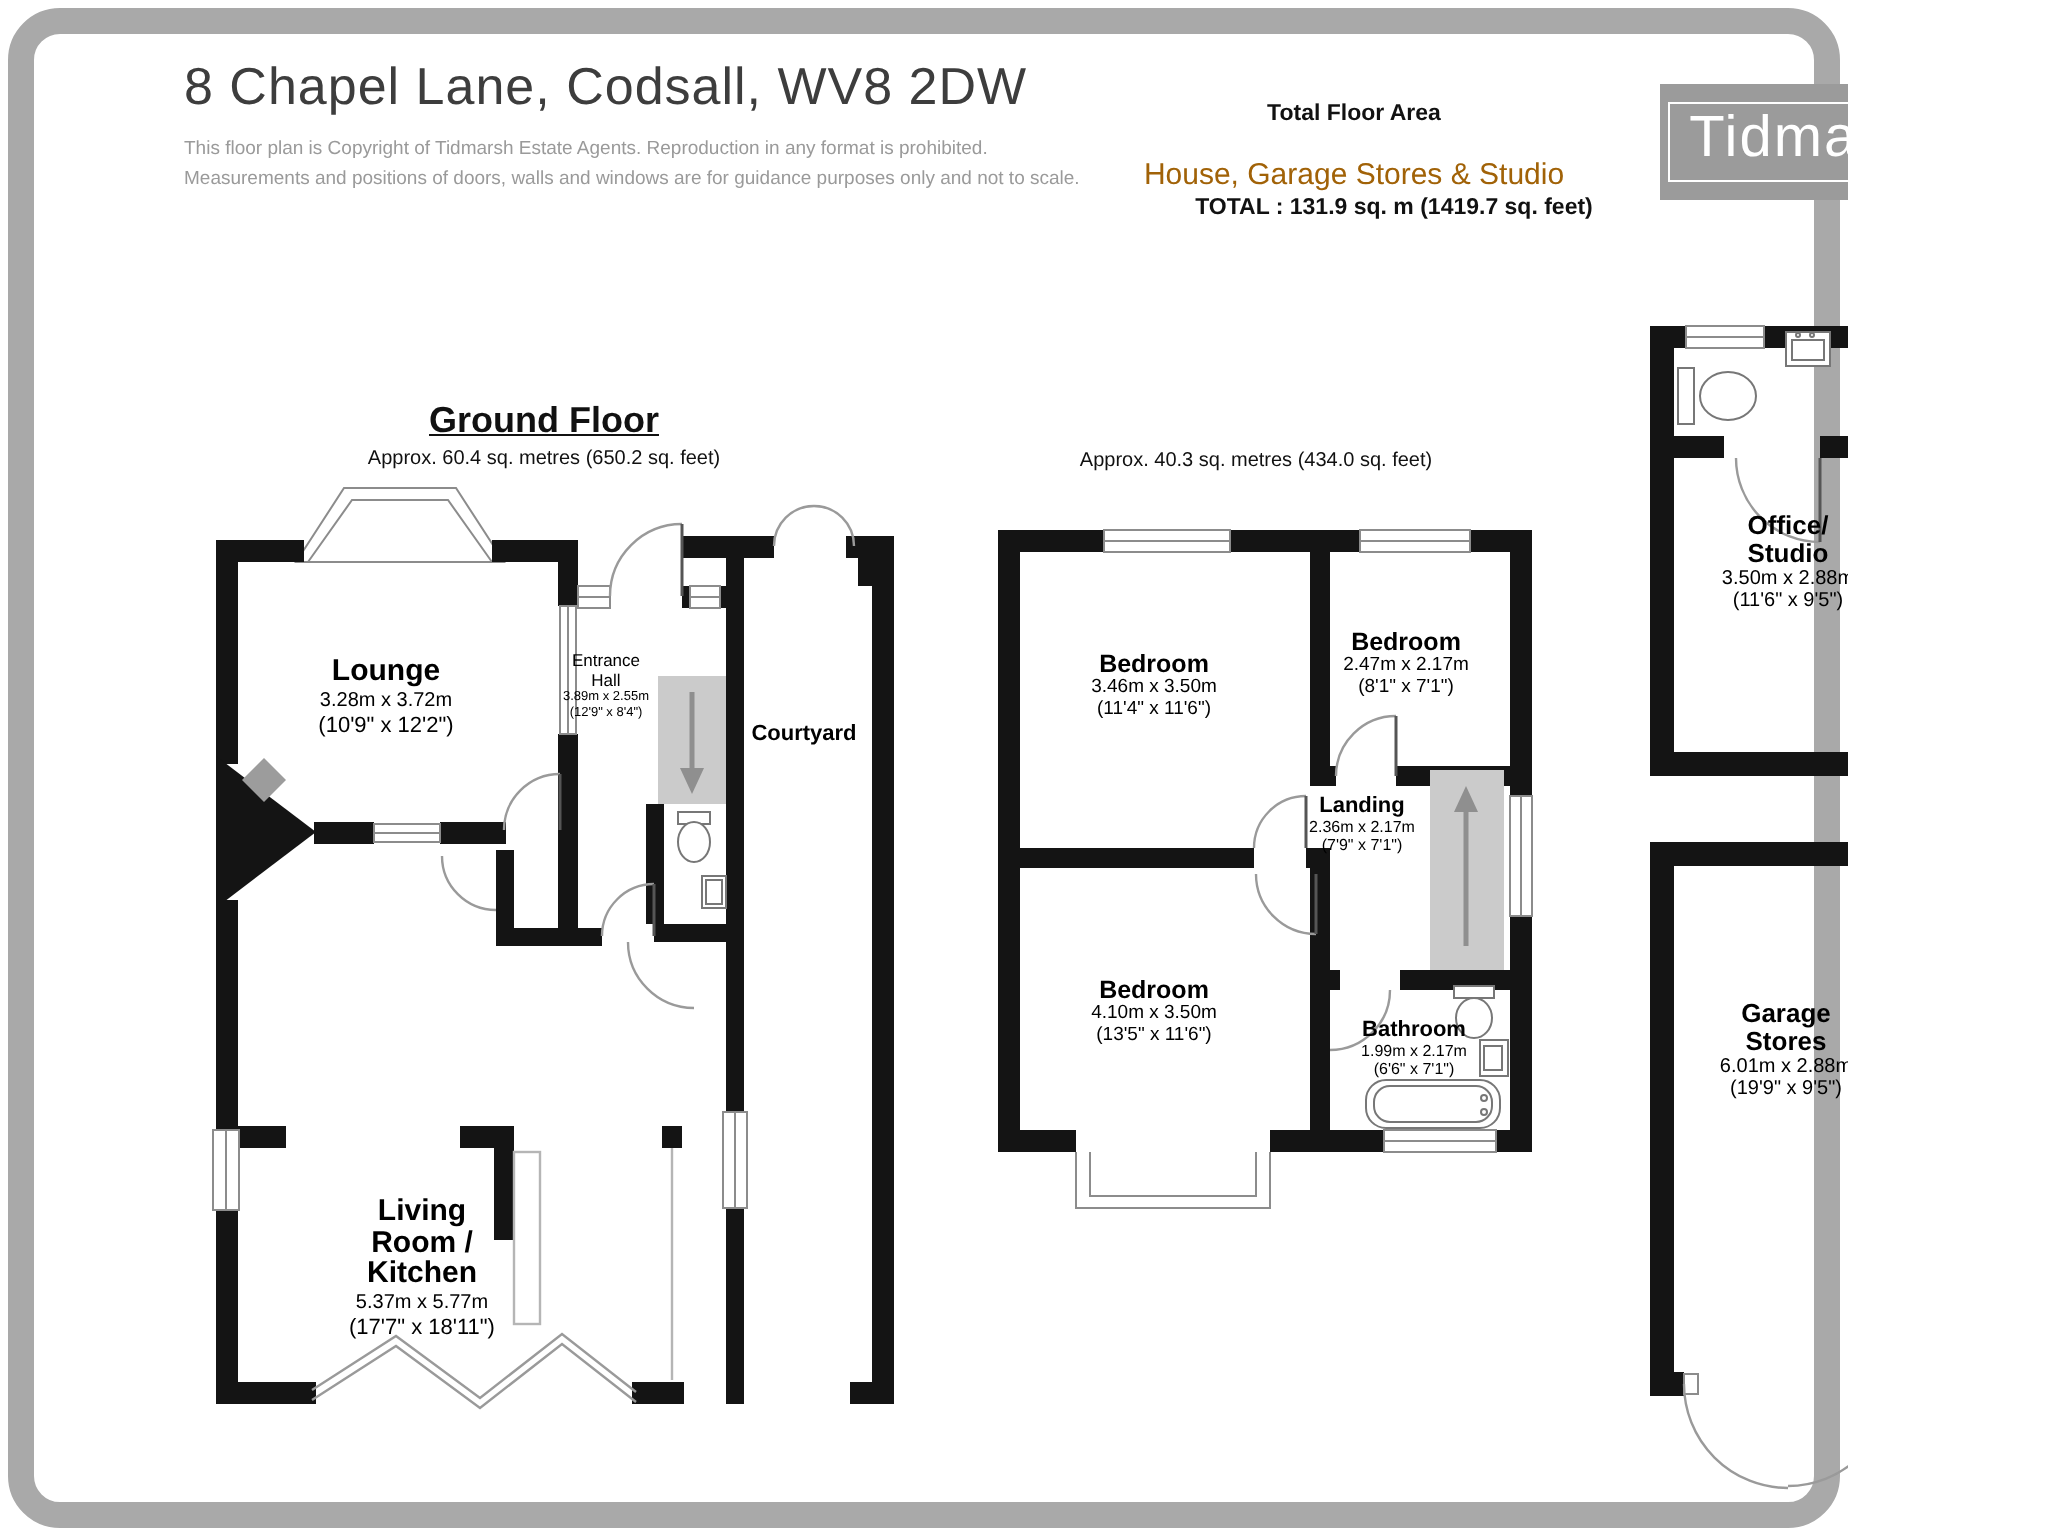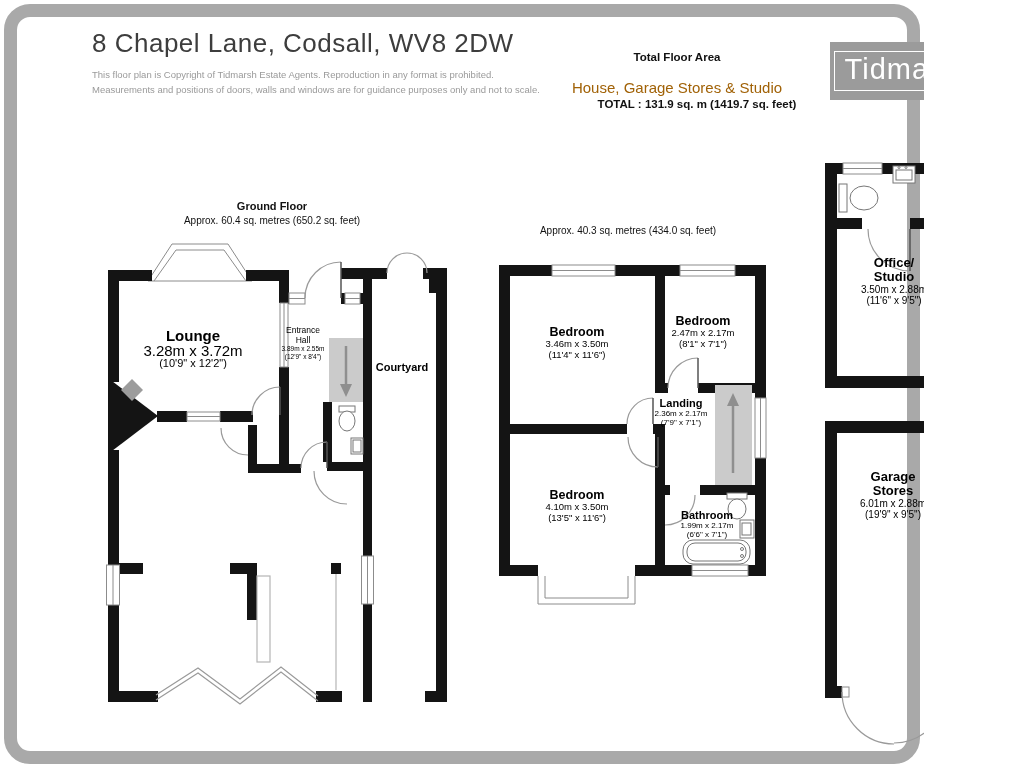--- a/index.html
+++ b/index.html
@@ -14,27 +14,27 @@
   .total-block{position:absolute;left:677px;top:51px;transform:translateX(-50%);text-align:center;white-space:nowrap;}
   .total-label{font-size:11.5px;font-weight:bold;color:#111;}
   .total-scope{font-size:15px;color:#a16207;margin-top:16px;}
   .total-value{font-size:11.5px;font-weight:bold;color:#111;margin-top:2px;margin-left:40px;}
   .logo{position:absolute;left:830px;top:42px;width:157px;height:58px;background:#9b9b9b;
         display:flex;align-items:center;justify-content:center;}
   .logo-inner{border:1.5px solid #fff;padding:1px 10px 4px 10px;font-size:29px;color:#fff;letter-spacing:1px;}
 
   
   .floor-title{position:absolute;transform:translateX(-50%);text-align:center;color:#111;white-space:nowrap;}
-  .ft-name{font-size:11px;font-weight:bold;}
+  .ft-name{font-size:18px;font-weight:bold;text-decoration:underline;}
   .ft-sub{font-size:10px;margin-top:3px;}
 
   
   .room-label{position:absolute;transform:translateX(-50%);text-align:center;color:#000;white-space:nowrap;}
   .lbl-lg .rname{font-size:15px;font-weight:bold;line-height:15.5px;}
-  .lbl-lg .rdim{font-size:15px;line-height:13px;}
+  .lbl-lg .rdim{font-size:10px;line-height:13px;}
   .lbl-lg .rdim.i{font-size:11px;}
   .lbl-md .rname{font-size:12.5px;font-weight:bold;line-height:13px;}
   .lbl-md .rdim{font-size:9.5px;line-height:10.5px;}
   .lbl-md2 .rname{font-size:13px;font-weight:bold;line-height:14px;}
   .lbl-md2 .rdim{font-size:10px;line-height:11px;}
   .lbl-sm .rname{font-size:11px;font-weight:bold;line-height:12px;}
   .lbl-sm .rdim{font-size:8px;line-height:9px;}
   .lbl-xs .rname{font-size:8.5px;font-weight:normal;line-height:9.5px;}
   .lbl-xs .rdim{font-size:6.5px;line-height:8px;}
 
@@ -312,20 +312,27 @@
     <div class="rname">Hall</div>
     <div class="rdim">3.89m x 2.55m</div>
     <div class="rdim">(12'9" x 8'4")</div>
   </div>
 
   <div class="room-label lbl-sm" style="left:402px;top:361px">
     <div class="rname">Courtyard</div>
   </div>
 
 
+  <div class="room-label lbl-lg" style="left:211px;top:598px">
+    <div class="rname">Living</div>
+    <div class="rname">Room /</div>
+    <div class="rname">Kitchen</div>
+    <div class="rdim">5.37m x 5.77m</div>
+    <div class="rdim i">(17'7" x 18'11")</div>
+  </div>
 
   <div class="room-label lbl-md" style="left:577px;top:326px">
     <div class="rname">Bedroom</div>
     <div class="rdim">3.46m x 3.50m</div>
     <div class="rdim">(11'4" x 11'6")</div>
   </div>
 
   <div class="room-label lbl-md" style="left:703px;top:315px">
     <div class="rname">Bedroom</div>
     <div class="rdim">2.47m x 2.17m</div>
@@ -350,19 +357,19 @@
     <div class="rdim">(6'6" x 7'1")</div>
   </div>
 
   <div class="room-label lbl-md2" style="left:894px;top:256px">
     <div class="rname">Office/</div>
     <div class="rname">Studio</div>
     <div class="rdim">3.50m x 2.88m</div>
     <div class="rdim">(11'6" x 9'5")</div>
   </div>
 
-  <div class="room-label lbl-md2" style="left:893px;top:470px">
+  <div class="room-label lbl-md2" style="left:893px;top:500px">
     <div class="rname">Garage</div>
     <div class="rname">Stores</div>
     <div class="rdim">6.01m x 2.88m</div>
     <div class="rdim">(19'9" x 9'5")</div>
   </div>
 </div>
 
 </body></html>

